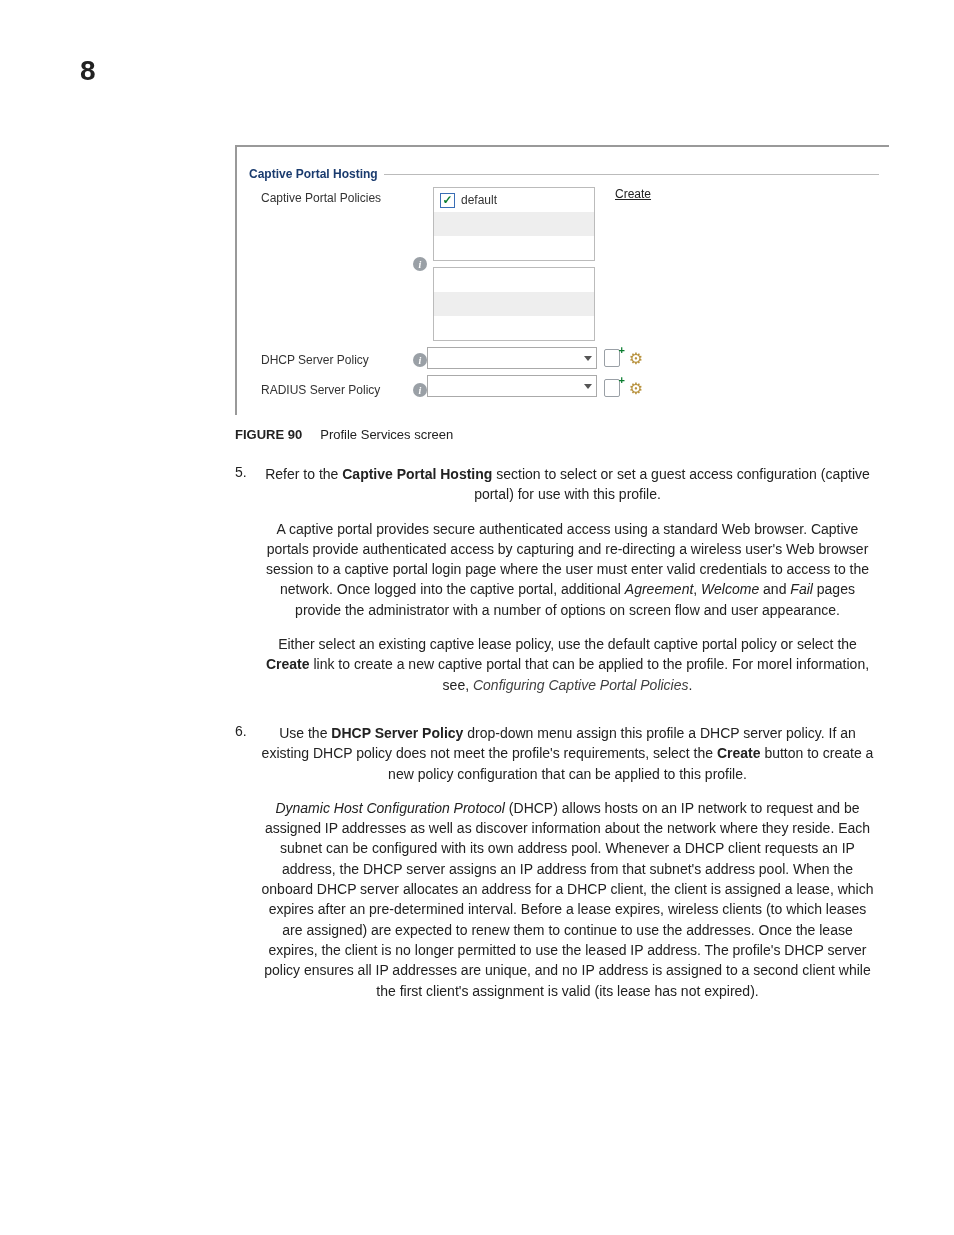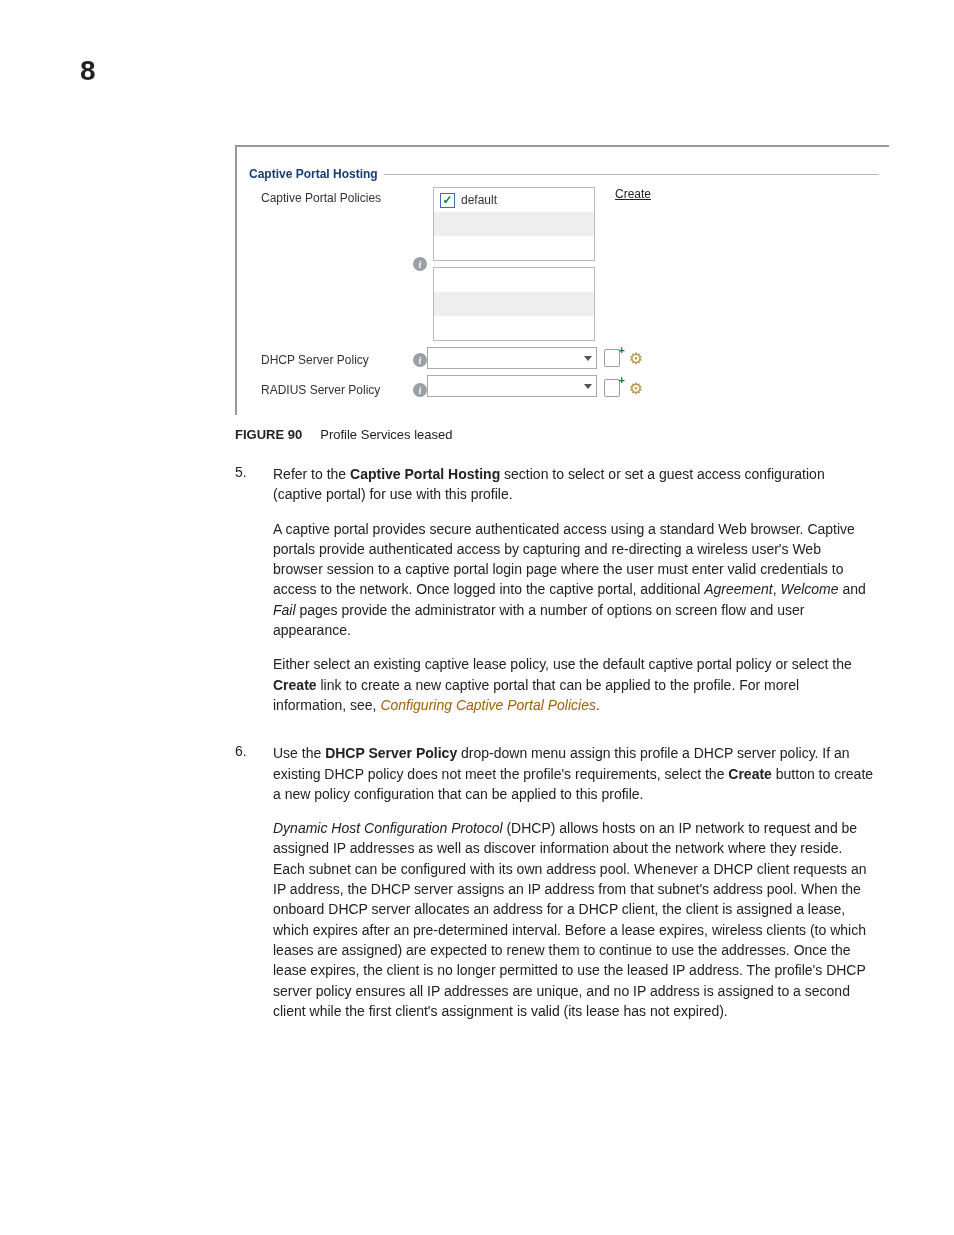--- a/index.html
+++ b/index.html
@@ -177,26 +177,27 @@
     margin-bottom: 14px;
   }
   ol.steps > li .num {
     width: 26px;
     flex-shrink: 0;
   }
   ol.steps > li .body {
     flex: 1;
   }
   .para {
-    margin: 0 0 14px 12px;
+    margin: 0 0 14px 0;
     line-height: 1.45;
+    text-align: center;
   }
   .bold { font-weight: bold; }
   .italic { font-style: italic; }
-  a.doclink { color: #a16207; font-style: italic; text-decoration: none; }
+  a.doclink { color: #404040; font-style: italic; text-decoration: none; }
   .policies-wrap {
     display: flex;
     align-items: flex-start;
   }
   .policies-lists {
     display: flex;
     flex-direction: column;
   }
   .policies-side {
     display: flex;
@@ -293,21 +294,21 @@
         <span class="icon-btn gear">
             <span>⚙</span>
           </span>
       </div>
 
     </div>
 
     <div class="figure-caption">
       <span class="fig-label">FIGURE 90</span>
       &nbsp;&nbsp;&nbsp;
-      <span>Profile Services leased</span>
+      <span>Profile Services screen</span>
     </div>
 
     <ol class="steps">
       <li>
         <div class="num">5.</div>
         <div class="body">
           <p class="para">
             <span>Refer to the </span><span class="bold">Captive Portal Hosting</span><span> section to select or set a guest access configuration (captive portal) for use with this profile.</span>
           </p>
           <p class="para">

